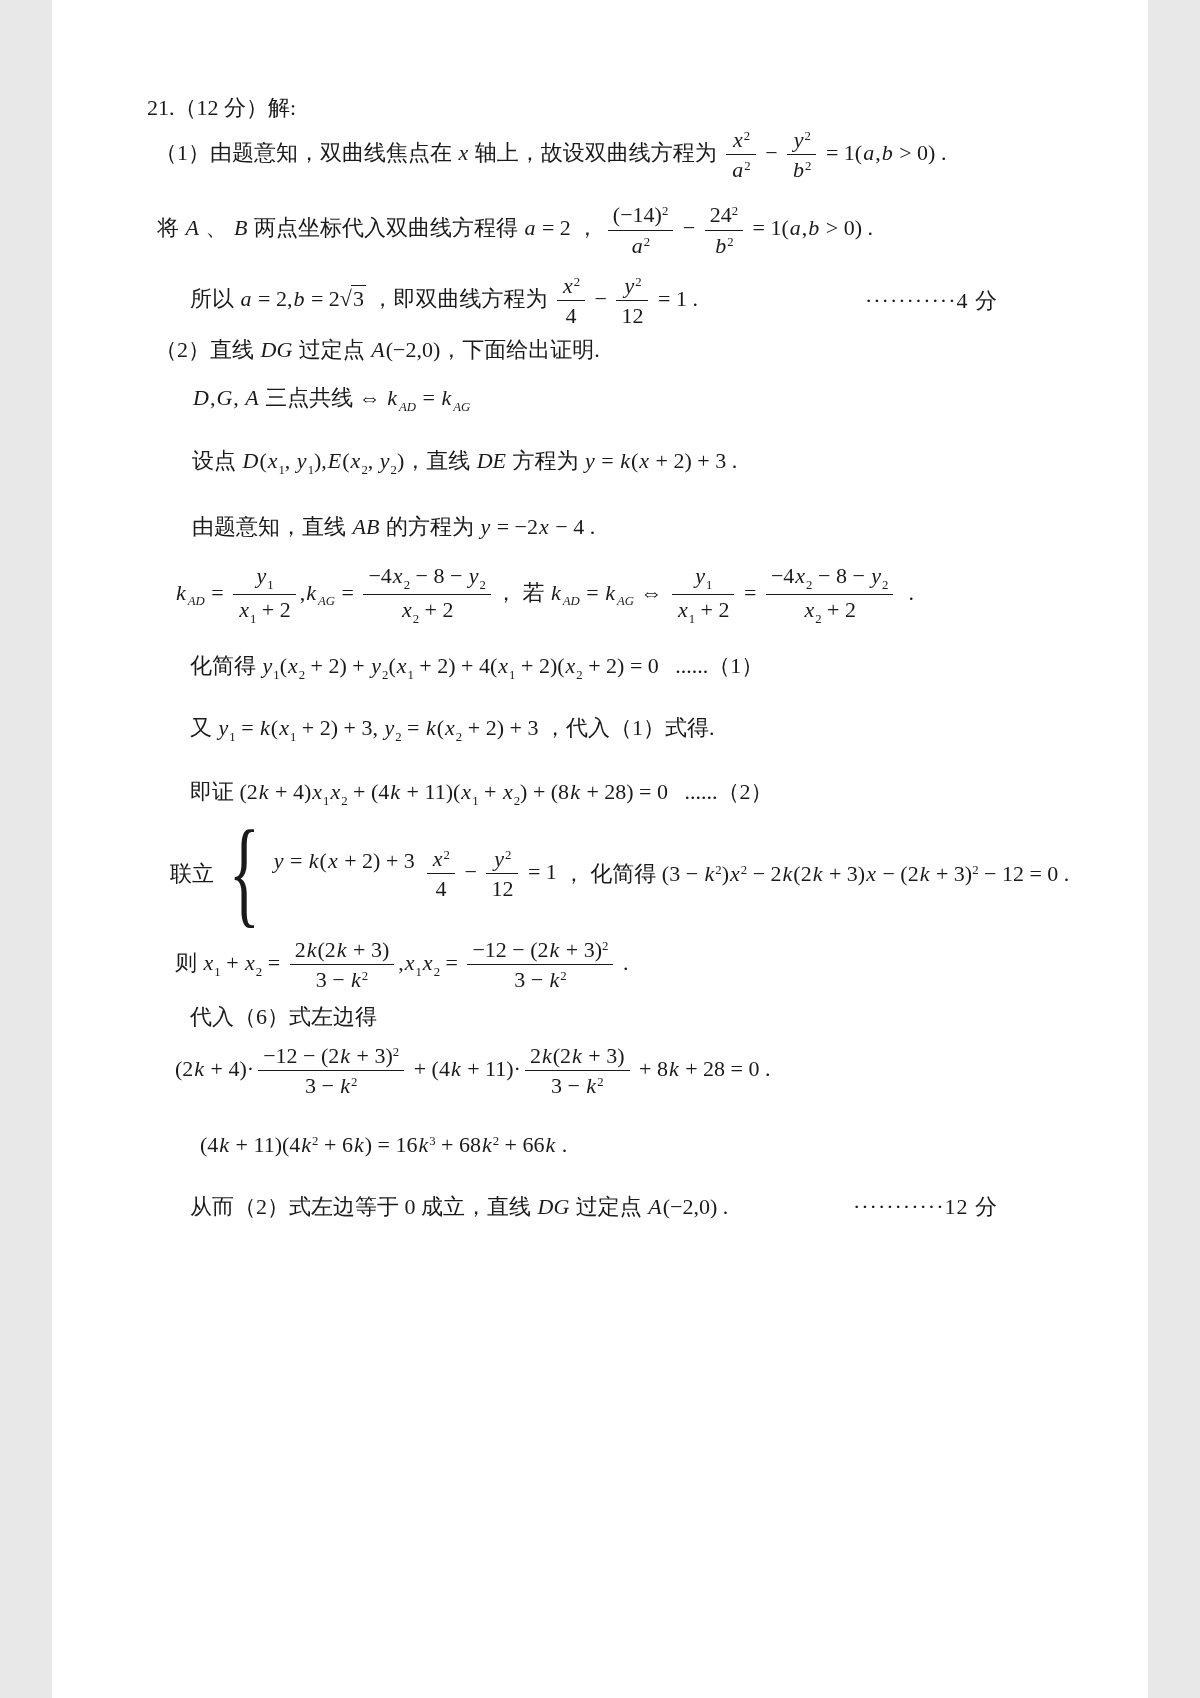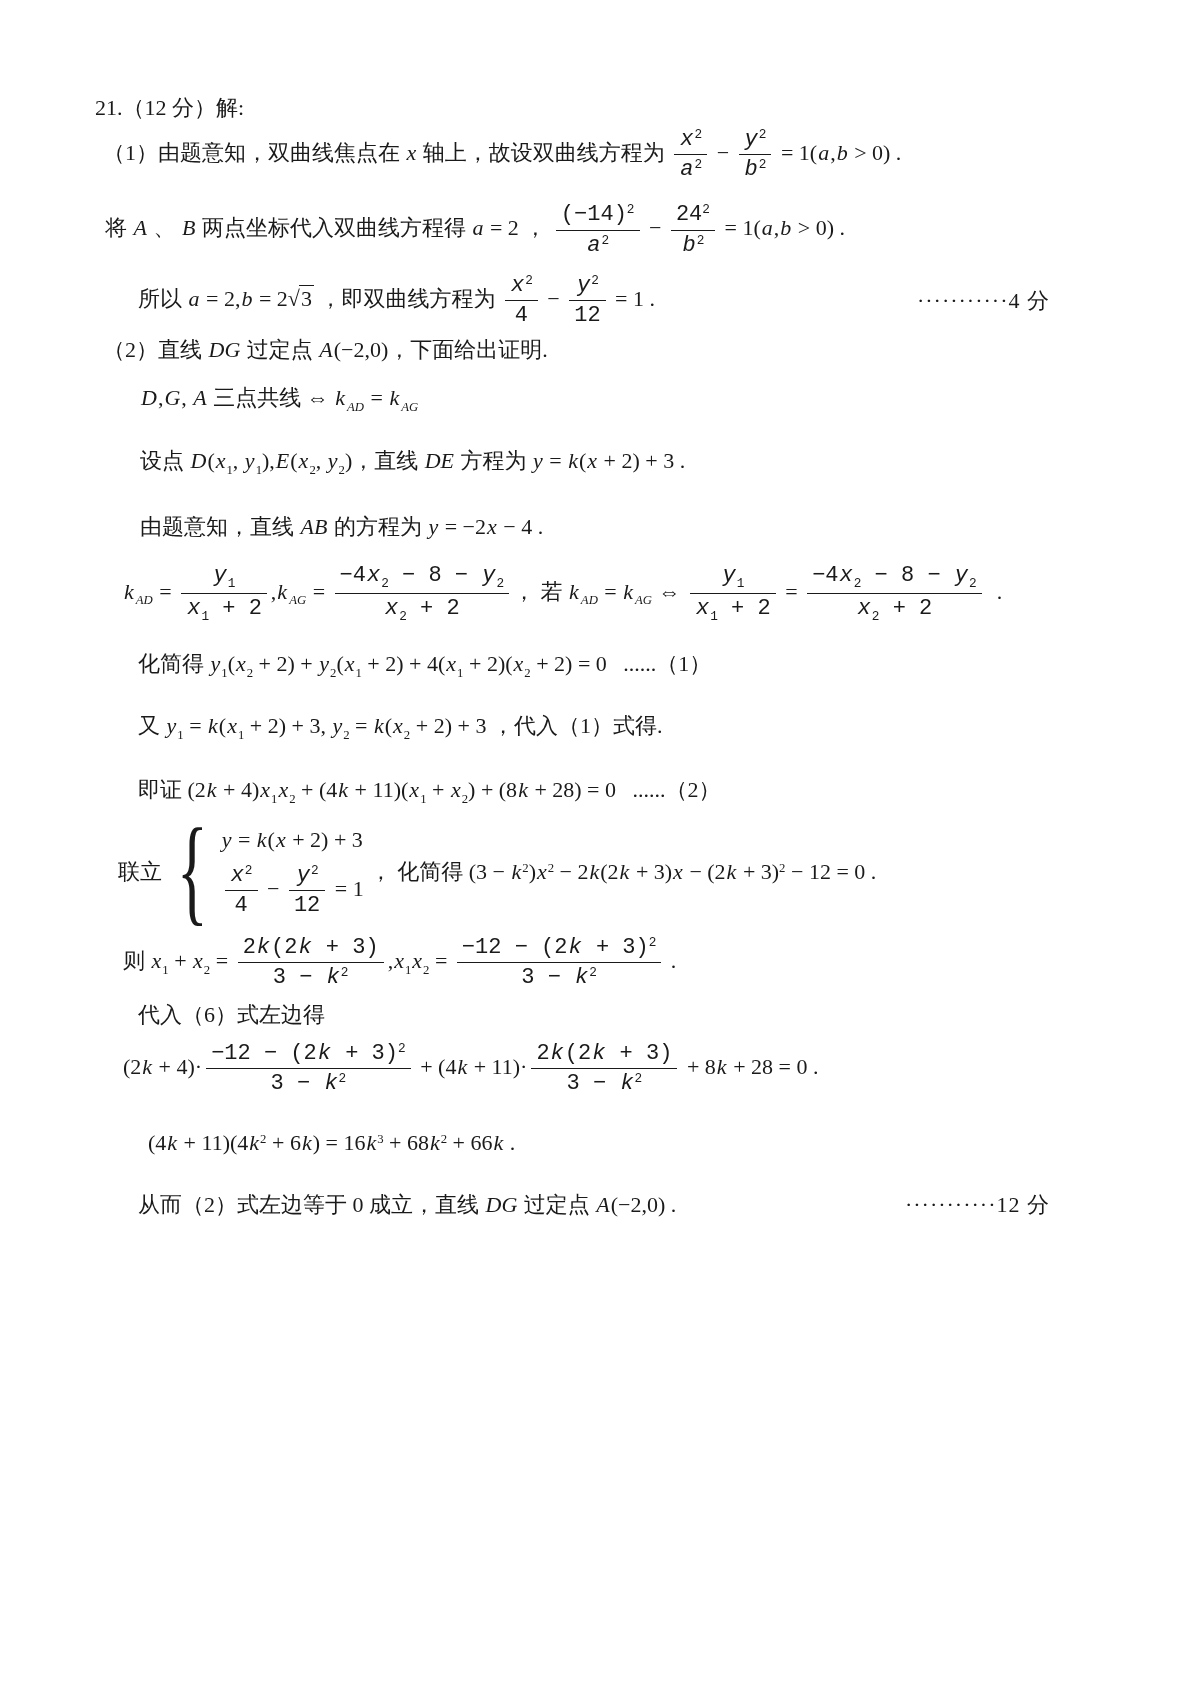--- a/index.html
+++ b/index.html
@@ -1,18 +1,18 @@
 <!DOCTYPE html>
 <html><head>
 <meta charset="utf-8">
 <style>
   html,body{ margin:0; padding:0; background:#e8e8e8; }
   .page{
     position:relative;
-    width:1200px; height:1698px;
+    width:1096px; height:1698px;
     margin:0 auto;
     background:#ffffff;
     color:#1a1a1a;
     font-family:"Liberation Serif","DejaVu Serif",serif;
     font-size:22px;
     box-sizing:border-box;
     padding-top:93px;
     overflow:hidden;
   }
   .line{
@@ -22,21 +22,20 @@
   }
   .line i{ font-style:italic; padding:0 1px; }
   sup{ font-size:0.58em; vertical-align:0.55em; }
   sub{ font-size:0.58em; vertical-align:-0.45em; }
   .frac{
     display:inline-block;
     vertical-align:middle;
     text-align:center;
     margin:0 4px;
     line-height:1.15;
-    font-family:Liberation Mono, monospace;
   }
   .frac .num{ display:block; padding:0 5px 2px; border-bottom:1.6px solid currentColor; }
   .frac .den{ display:block; padding:2px 5px 0; }
   .sqrt{ white-space:nowrap; }
   .sqrt .radsign{ letter-spacing:-1px; }
   .sqrt .radbody{ border-top:1.5px solid currentColor; padding:0 2px; }
   .score{
     position:absolute;
     right:150px; top:50%;
     transform:translateY(-50%);
@@ -47,21 +46,21 @@
   .brace{
     font-size:118px;
     line-height:0.8;
     font-weight:100;
     display:inline-block;
     transform:scaleX(0.55);
     margin:0 0 0 2px;
   }
   .system{
     display:inline-flex;
-    flex-direction:column;
+    flex-direction:row;
     align-items:flex-start;
     gap:8px;
     margin-right:6px;
   }
 </style>
 </head>
 <body>
 
 <div class="page">
   <div class="line" style="margin:0 0 0 95px"><span class="math">21.（12 分）解:</span></div>

